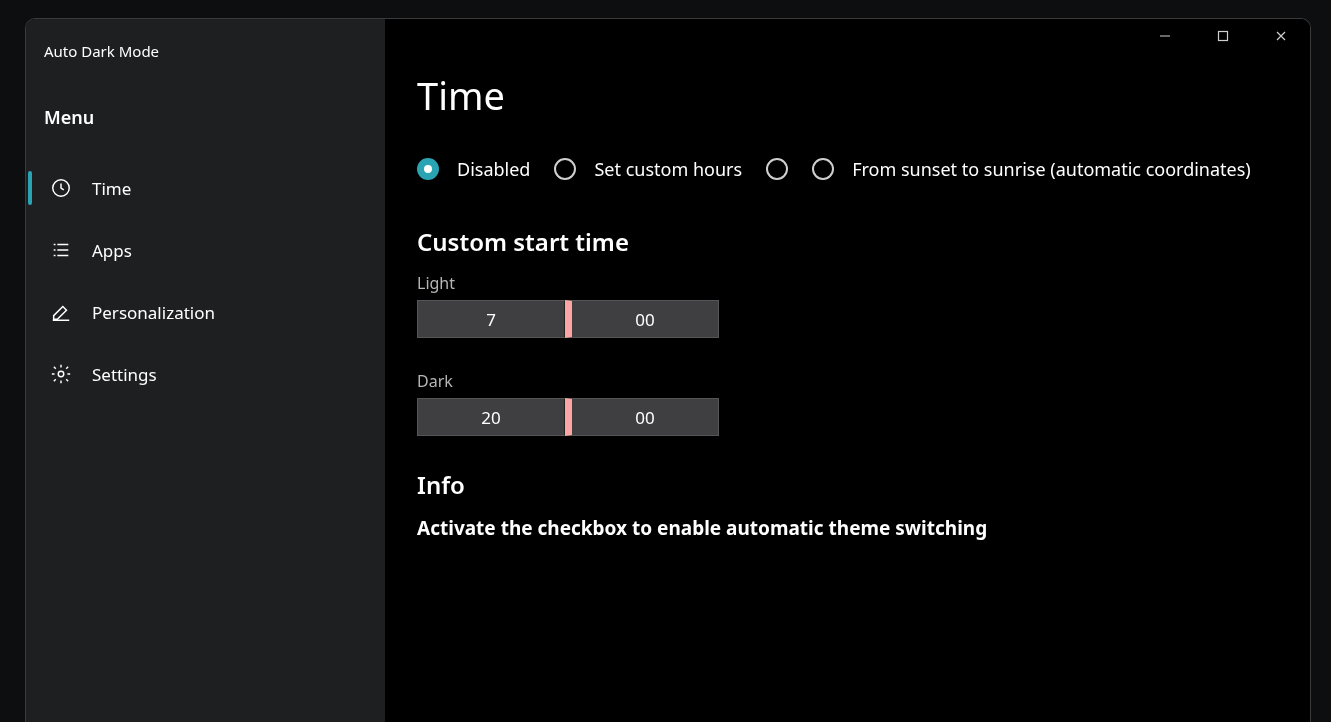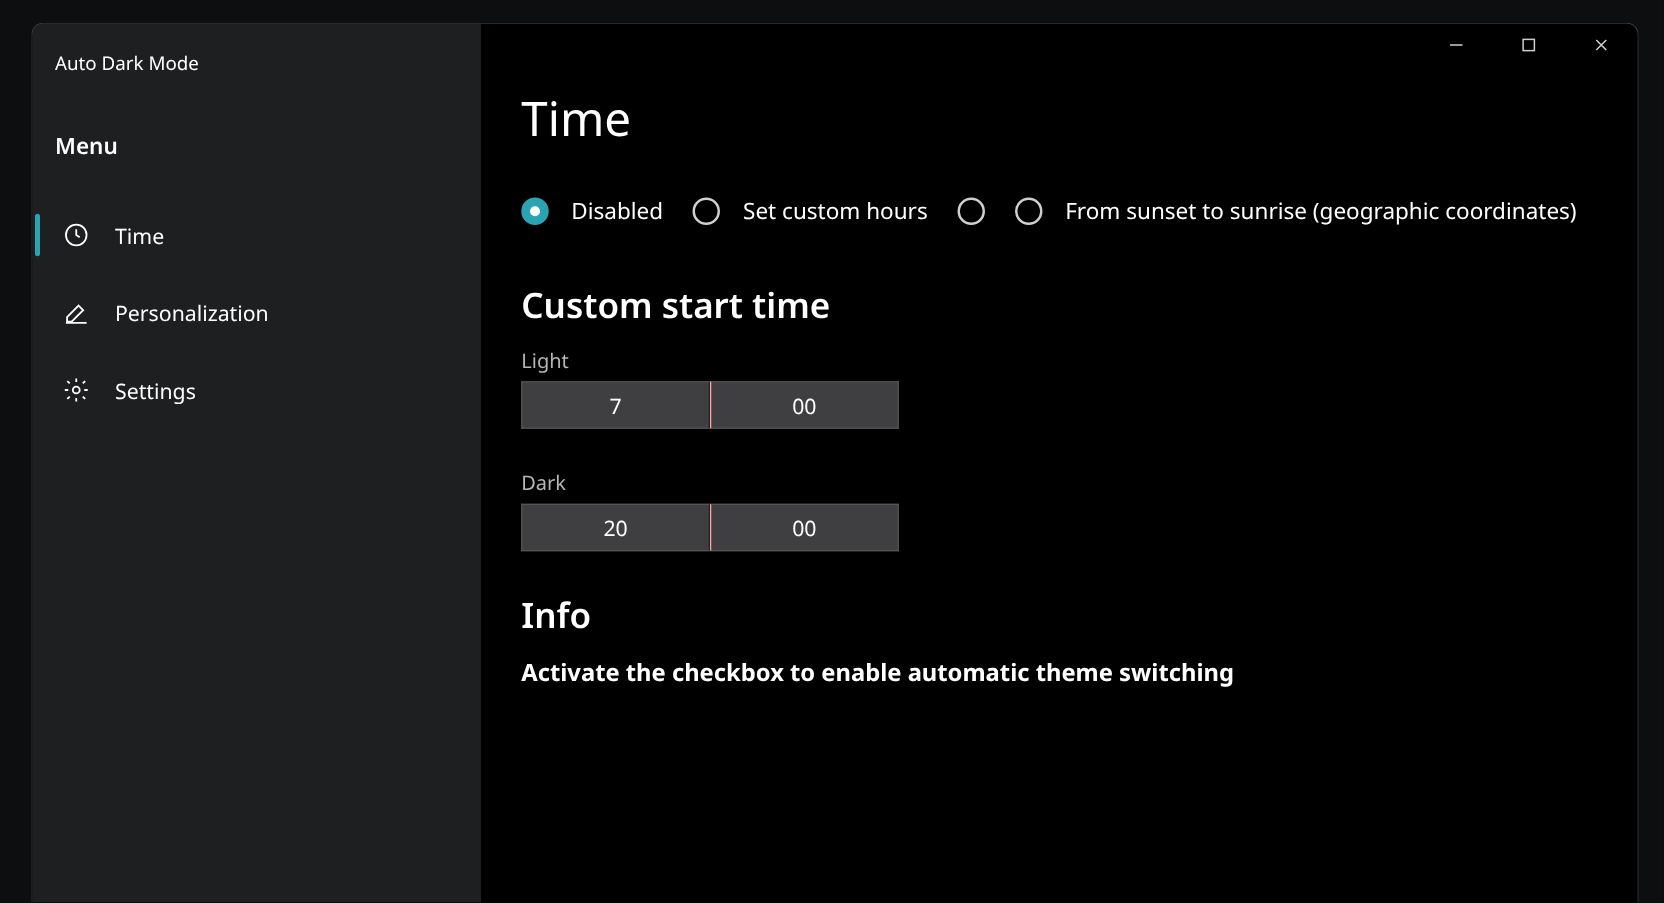--- a/index.html
+++ b/index.html
@@ -158,21 +158,21 @@
     width: 8px;
     height: 8px;
     border-radius: 50%;
     background: #fff;
   }
   .radio-label {
     font-size: 18px;
     font-weight: 400;
   }
   .h2 {
-    font-size: 28px;
+    font-size: 24px;
     font-weight: 600;
     margin: 0 0 14px 0;
   }
   .field-label {
     font-size: 16px;
     color: var(--text-dim);
     margin: 10px 0 6px 0;
   }
   .time-pair {
     display: flex;
@@ -188,21 +188,21 @@
     align-items: center;
     justify-content: center;
     font-size: 17px;
     color: var(--text-primary);
     cursor: pointer;
   }
   .time-cell:first-child {
     border-right: 1px solid #222;
   }
   .time-cell:last-child {
-    border-left: 1px solid #fca5a5;
+    border-left: 7px solid #fca5a5;
   }
   .info-text {
     font-size: 19px;
     font-weight: 700;
     margin: 8px 0 0 0;
   }
 </style>
 </head>
 <body>
 
@@ -218,20 +218,28 @@
         <span class="icon">
           <svg viewBox="0 0 24 24" width="22" height="22" stroke-width="1.6">
             <circle cx="12" cy="12" r="9"></circle>
             <path d="M12 7v5l3 2"></path>
           </svg>
         </span>
         <span class="label">Time</span>
       </div>
 
 
+      <div class="nav-item">
+        <span class="icon">
+          <svg viewBox="0 0 24 24" width="22" height="22" stroke-width="1.8">
+            <path d="M4 6h2 M8 6h12 M4 12h2 M8 12h12 M4 18h2 M8 18h12"></path>
+          </svg>
+        </span>
+        <span class="label">Apps</span>
+      </div>
 
       <div class="nav-item">
         <span class="icon">
           <svg viewBox="0 0 24 24" width="22" height="22" stroke-width="1.6">
             <path d="M4 16v4h4l10-10-4-4L4 16z"></path>
             <path d="M3 21h18"></path>
           </svg>
         </span>
         <span class="label">Personalization</span>
       </div>
@@ -278,21 +286,21 @@
       </div>
       <div class="radio-row">
         <span class="radio"></span>
         <span class="radio-label">Set custom hours</span>
       </div>
       <div class="radio-row">
         <span class="radio"></span>
       </div>
       <div class="radio-row">
         <span class="radio"></span>
-        <span class="radio-label">From sunset to sunrise (geographic coordinates)</span>
+        <span class="radio-label">From sunset to sunrise (automatic coordinates)</span>
       </div>
     </div>
 
     <div class="h2">Custom start time</div>
 
     <div class="field-label">Light</div>
     <div class="time-pair">
       <div class="time-cell">7</div>
       <div class="time-cell">00</div>
     </div>

